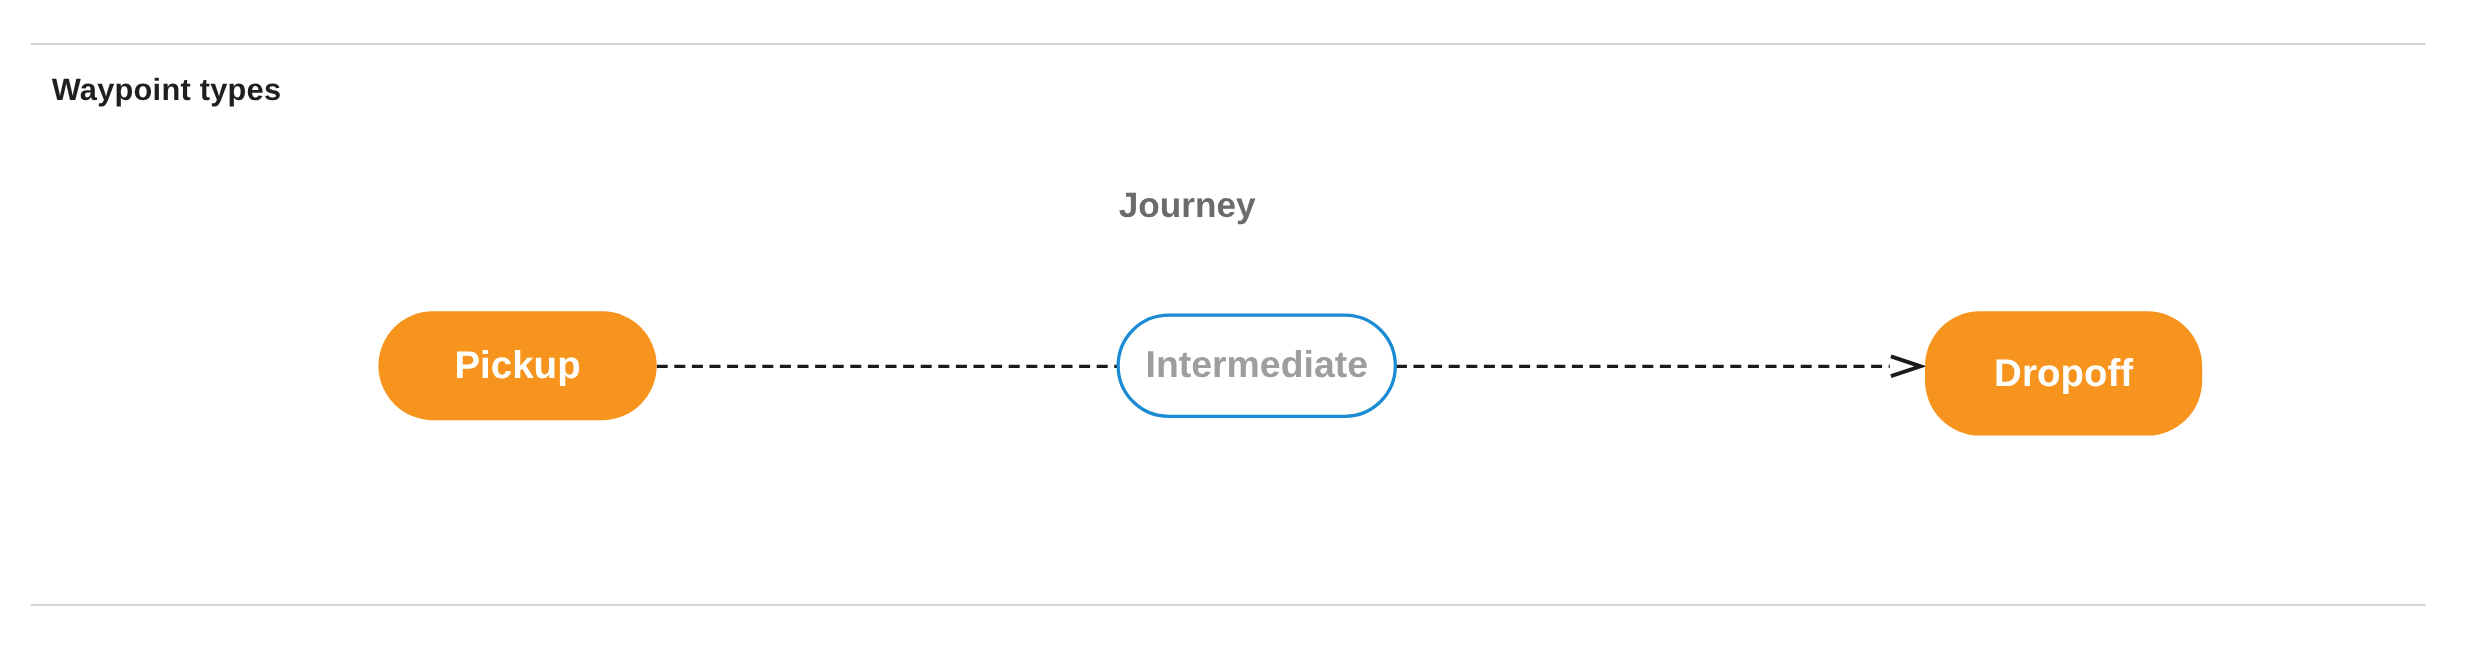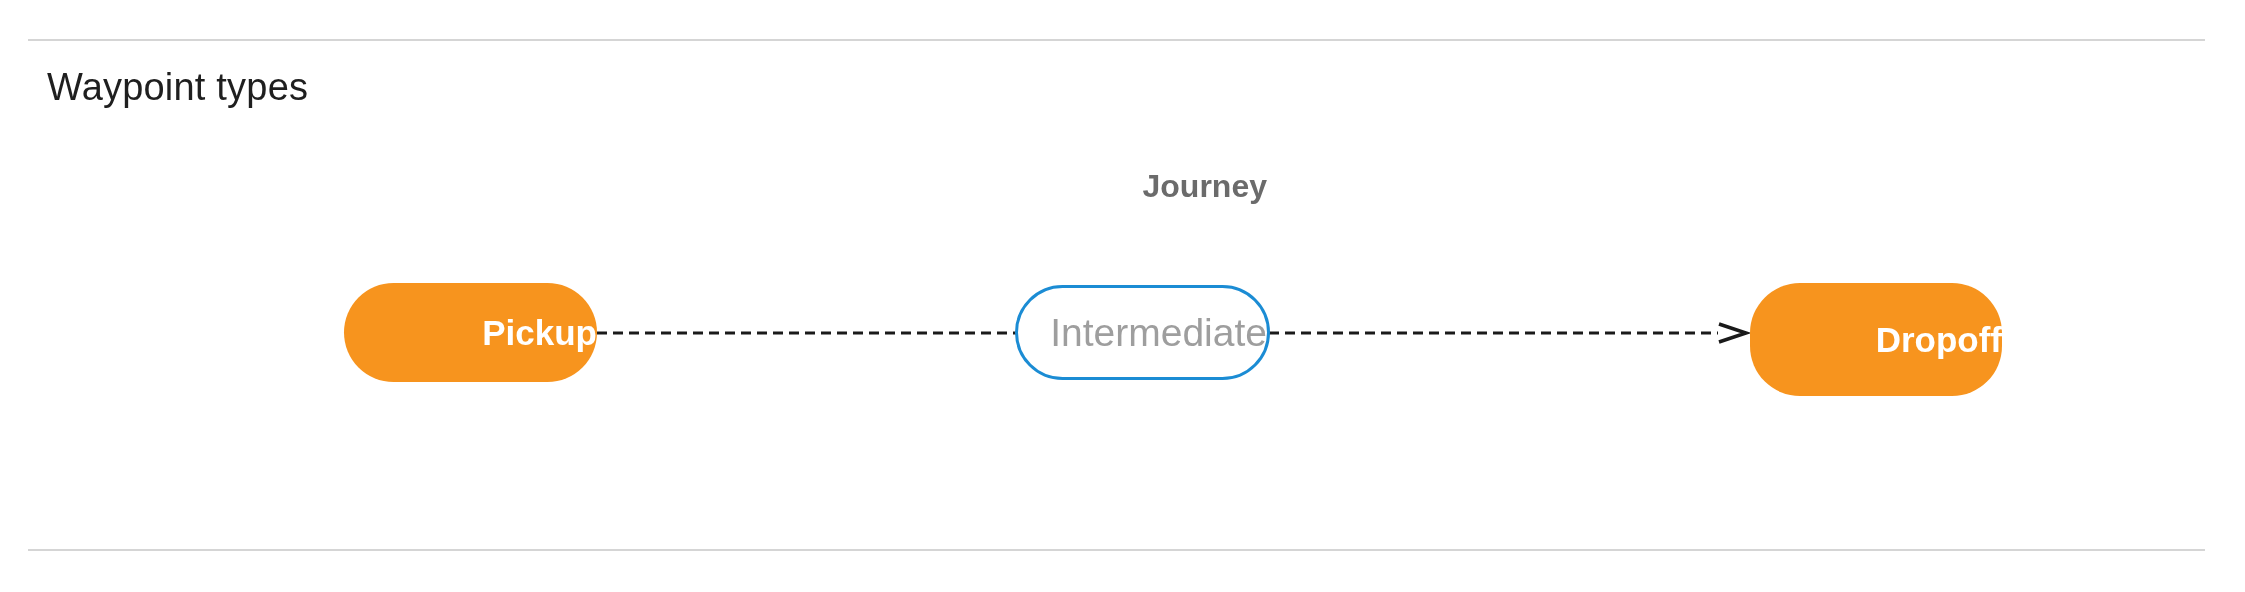--- a/index.html
+++ b/index.html
@@ -33,32 +33,32 @@
     height: 2px;
     background: var(--divider);
   }
   .divider.top { top: 39px; }
   .divider.bottom { top: 549px; }
 
   .section-title {
     position: absolute;
     left: 47px;
     top: 66px;
-    font-size: 38px;
-    font-weight: 400;
+    font-size: 28px;
+    font-weight: 700;
     color: var(--title-text);
     letter-spacing: 0.2px;
   }
 
   .journey-label {
     position: absolute;
     left: 1017px;
     top: 168px;
     width: 250px;
-    text-align: right;
+    text-align: left;
     font-size: 32px;
     font-weight: 700;
     color: var(--journey-label-text);
   }
 
   .connector-svg {
     position: absolute;
     left: 0;
     top: 0;
     width: 2245px;
@@ -74,36 +74,36 @@
     stroke: var(--connector);
     stroke-width: 3.5;
     fill: none;
     stroke-linejoin: miter;
   }
 
   .node {
     position: absolute;
     display: flex;
     align-items: center;
-    justify-content: flex-end;
+    justify-content: center;
     font-weight: 700;
   }
   .node.terminal {
     background: var(--terminal-node-fill);
     color: var(--terminal-node-text);
     border-radius: 50px;
     font-size: 35px;
   }
   .node.intermediate {
     background: var(--intermediate-node-fill);
     border: 3px solid var(--intermediate-node-border);
     color: var(--intermediate-node-text);
     border-radius: 48px;
-    font-size: 39px;
-    font-weight: 400;
+    font-size: 34px;
+    font-weight: 700;
   }
 
   #node-pickup   { left: 344px;  top: 283px; width: 253px; height: 99px; }
   #node-intermediate { left: 1015px; top: 285px; width: 255px; height: 95px; }
   #node-dropoff  { left: 1750px; top: 283px; width: 252px; height: 113px; }
 </style>
 </head>
 <body>
 
 <div class="canvas">

